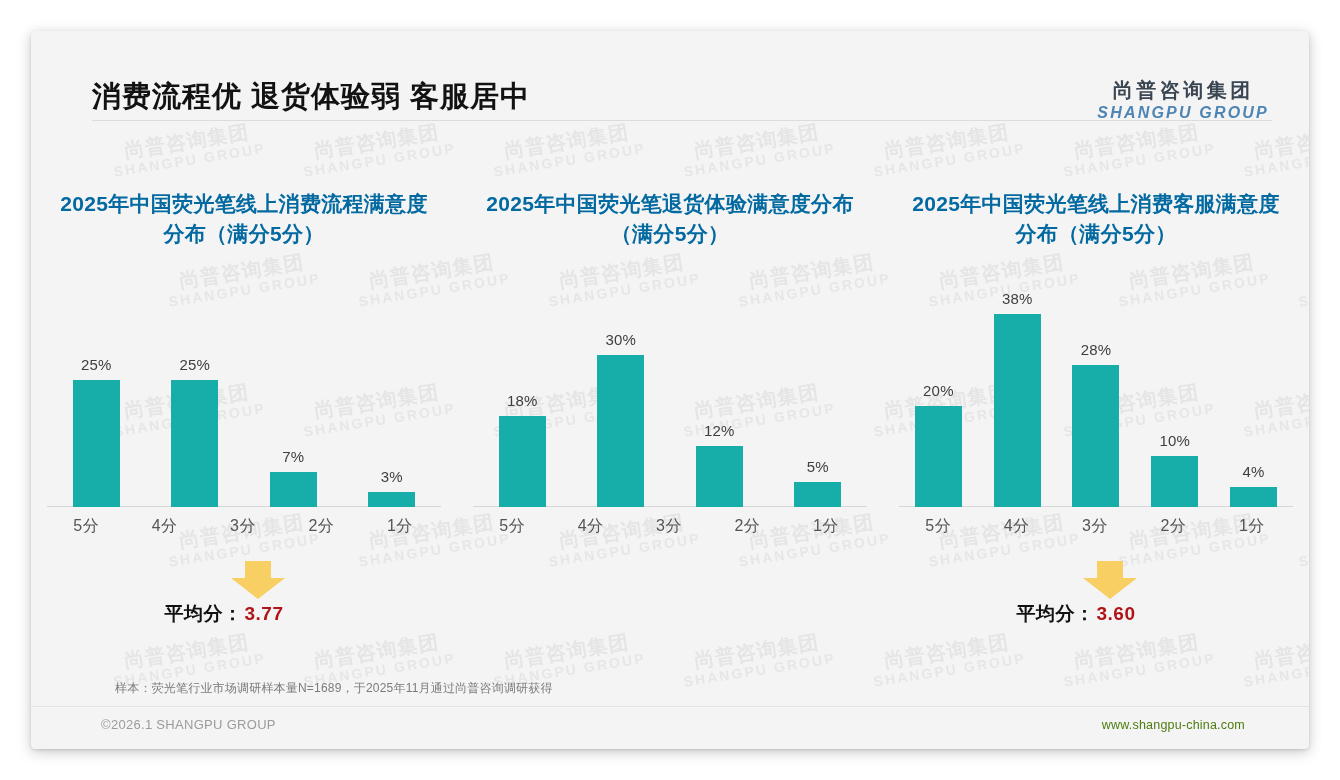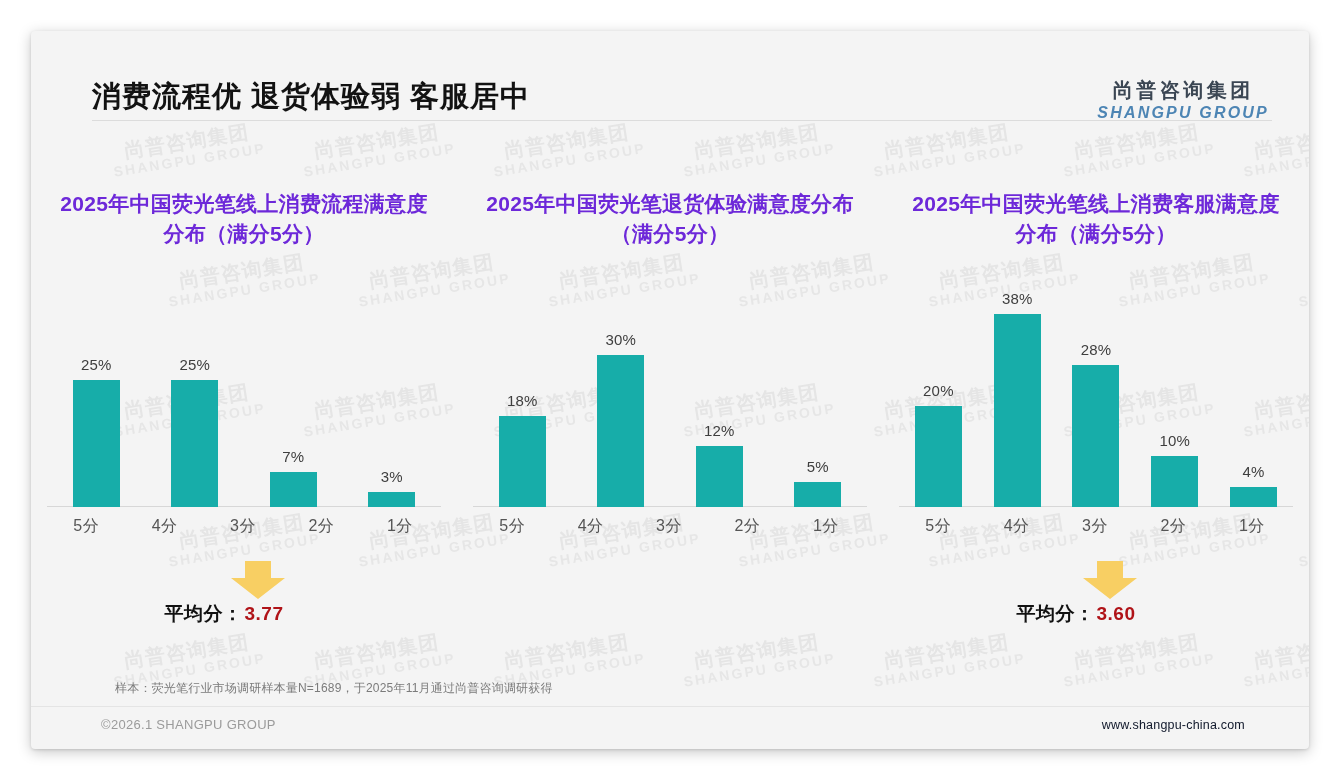--- a/index.html
+++ b/index.html
@@ -120,21 +120,21 @@
   .panel {
     position: relative;
     flex: 1 1 0;
     padding: 0 12px;
   }
 
   .panel-title {
     text-align: center;
     font-size: 21px;
     font-weight: 700;
-    color: #6d28d9;
+    color: #0369a1;
     line-height: 1.42;
     letter-spacing: .3px;
     padding: 48px 8px 0 8px;
     min-height: 108px;
   }
 
   .plot {
     position: relative;
     margin: 10px auto 0 auto;
     width: 394px;
@@ -258,21 +258,21 @@
     top: 10px;
     font-size: 13px;
     color: #9b9b9b;
     letter-spacing: .3px;
   }
   .website {
     position: absolute;
     right: 64px;
     top: 11px;
     font-size: 12.5px;
-    color: #0f172a;
+    color: #4d7c0f;
     letter-spacing: .2px;
     margin-left: 7px;
   }
 </style>
 </head>
 <body>
 
 <div class="slide">
 
   <div class="watermark-layer" id="wm-layer">

